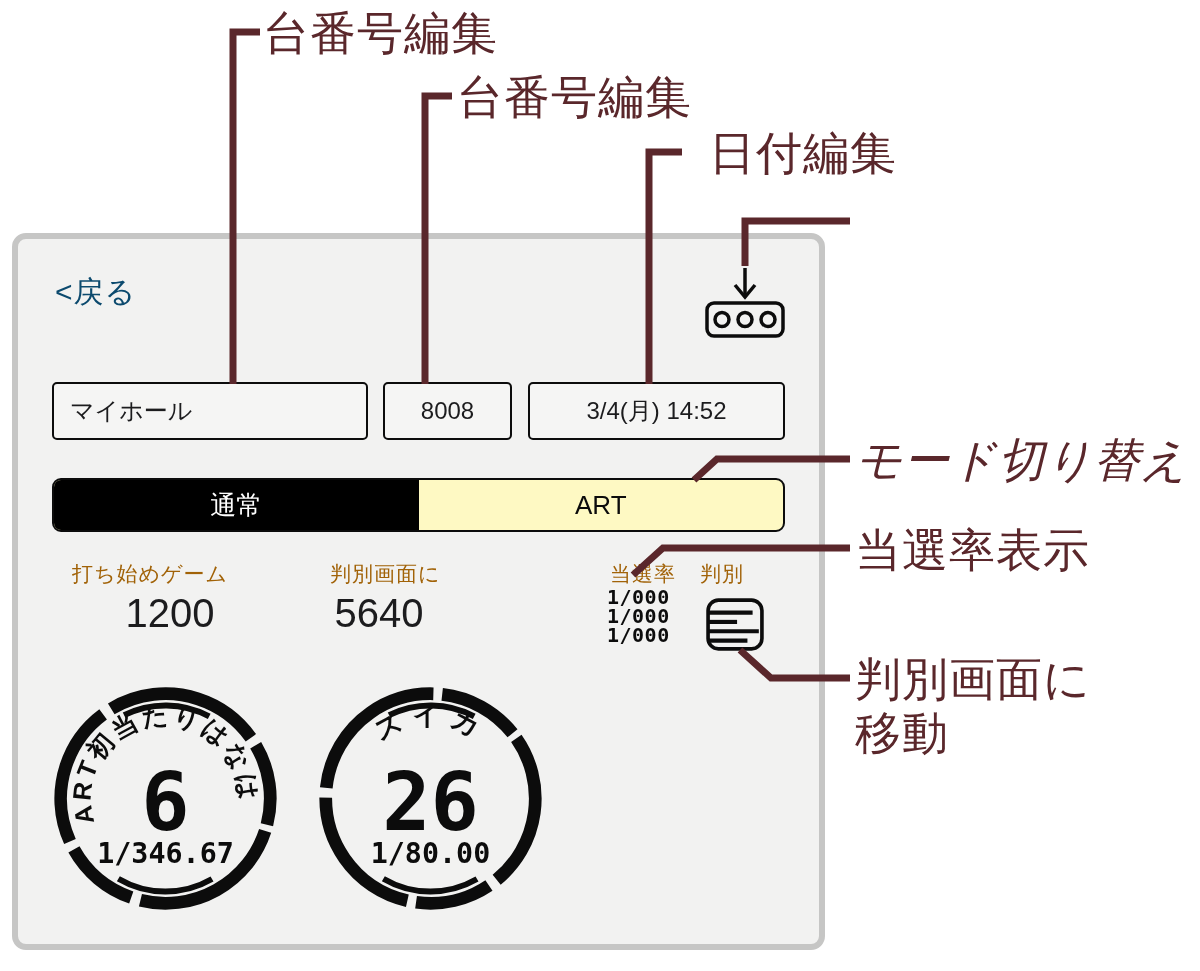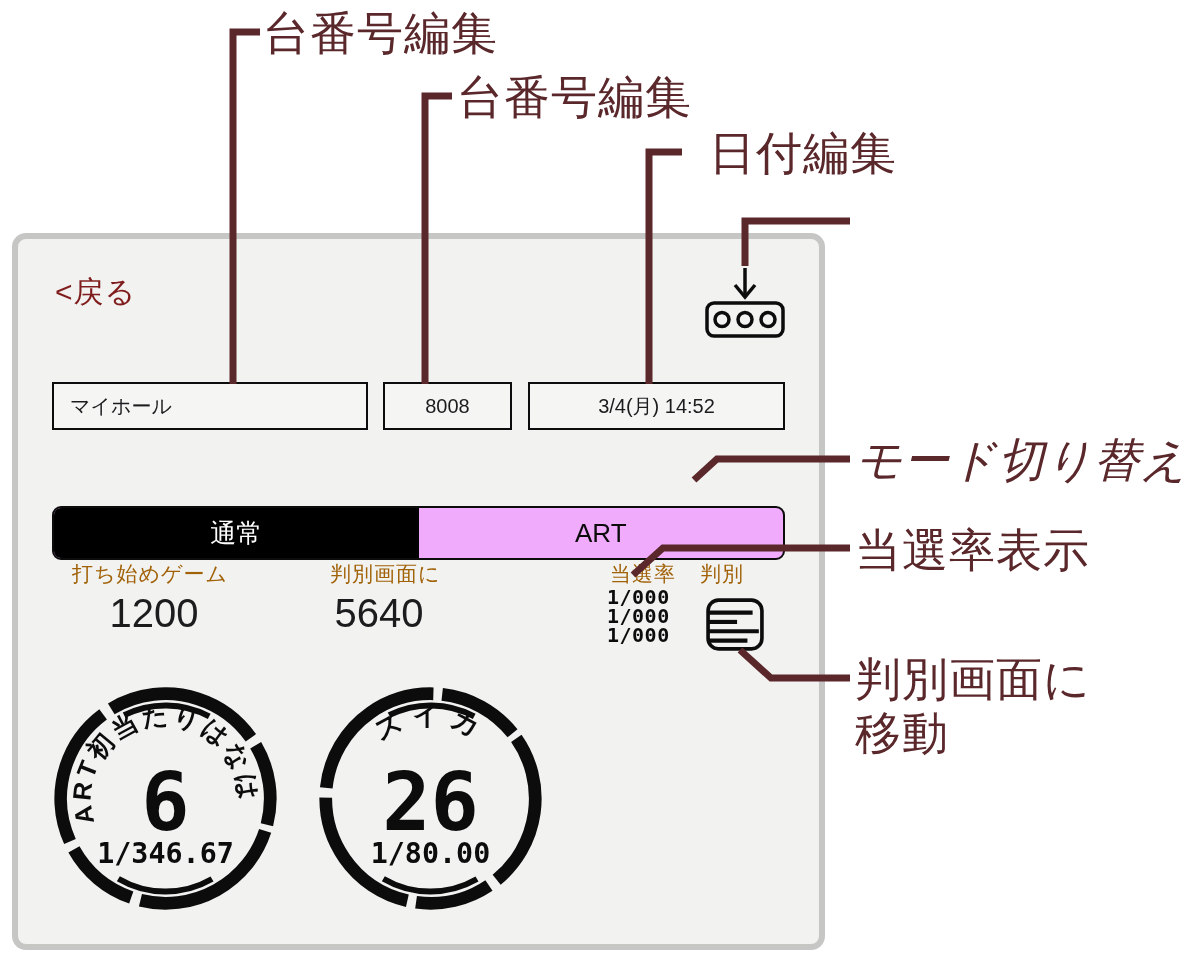--- a/index.html
+++ b/index.html
@@ -15,39 +15,39 @@
 
   
   .panel{
     position:absolute;left:12px;top:233px;width:813px;height:717px;
     background:var(--panel-bg);
     border:6px solid var(--panel-border);
     border-radius:14px;
   }
   .back-btn{
     position:absolute;left:37px;top:33px;
-    font-size:30px;color:#7f1d1d;letter-spacing:1px;
+    font-size:30px;color:#0c4a6e;letter-spacing:1px;
   }
   .load-btn{position:absolute;left:687px;top:27px;width:80px;height:74px;}
 
   .field{
-    position:absolute;top:143px;height:48px;
-    border:2.5px solid #0c0c0c;border-radius:0;
+    position:absolute;top:143px;height:58px;
+    border:2.5px solid #0c0c0c;border-radius:5px;
     background:#f5f5f4;
     display:flex;align-items:center;
-    font-size:20px;color:#1c1c1e;
+    font-size:24px;color:#1c1c1e;
   }
   .field--store{left:34px;width:316px;padding-left:16px;}
   .field--machine{left:365px;width:129px;justify-content:center;}
   .field--date{left:510px;width:257px;justify-content:center;}
 
   .toggle{
     position:absolute;left:34px;top:239px;width:733px;height:54px;
     border:2.5px solid #0c0c0c;border-radius:9px;
-    display:flex;overflow:hidden;background:#f0abfc;margin-top:28px;
+    display:flex;overflow:hidden;background:#fef9c3;
   }
   .toggle-seg{
     flex:1;display:flex;align-items:center;justify-content:center;
     font-size:26px;color:#0c0c0c;
   }
   .toggle-seg.selected{background:#000;color:#fff;}
 
   .stat-label{position:absolute;top:321px;font-size:21px;color:#a16207;letter-spacing:1px;white-space:nowrap;}
   .stat-value{position:absolute;top:352px;width:200px;text-align:center;font-size:40px;color:#1c1c1e;}
 
@@ -95,21 +95,21 @@
     <div class="toggle">
       <div class="toggle-seg selected">通常</div>
       <div class="toggle-seg">ART</div>
     </div>
 
     <div class="stat-label" style="left:54px;">打ち始めゲーム</div>
     <div class="stat-label" style="left:312px;">判別画面に</div>
     <div class="stat-label" style="left:592px;">当選率</div>
     <div class="stat-label" style="left:682px;">判別</div>
 
-    <div class="stat-value" style="left:36px;">1200</div>
+    <div class="stat-value" style="left:52px;">1200</div>
     <div class="stat-value" style="left:261px;">5640</div>
 
     <div class="rate-rows seg">
       <div>1/000</div>
       <div>1/000</div>
       <div>1/000</div>
     </div>
 
     <div class="disc-icon">
       <svg width="58" height="58" viewBox="0 0 56 56" fill="none" stroke="#0c0c0c" stroke-width="3.5">

